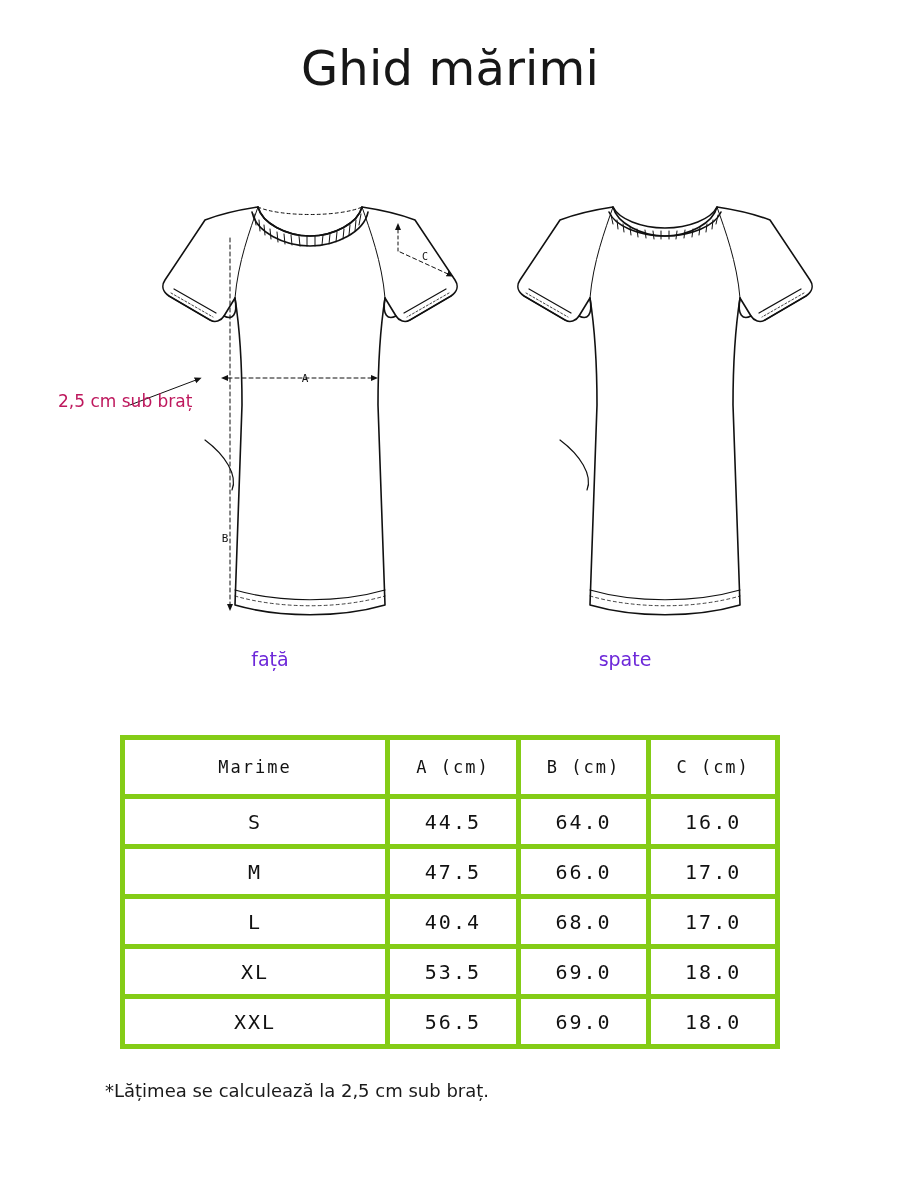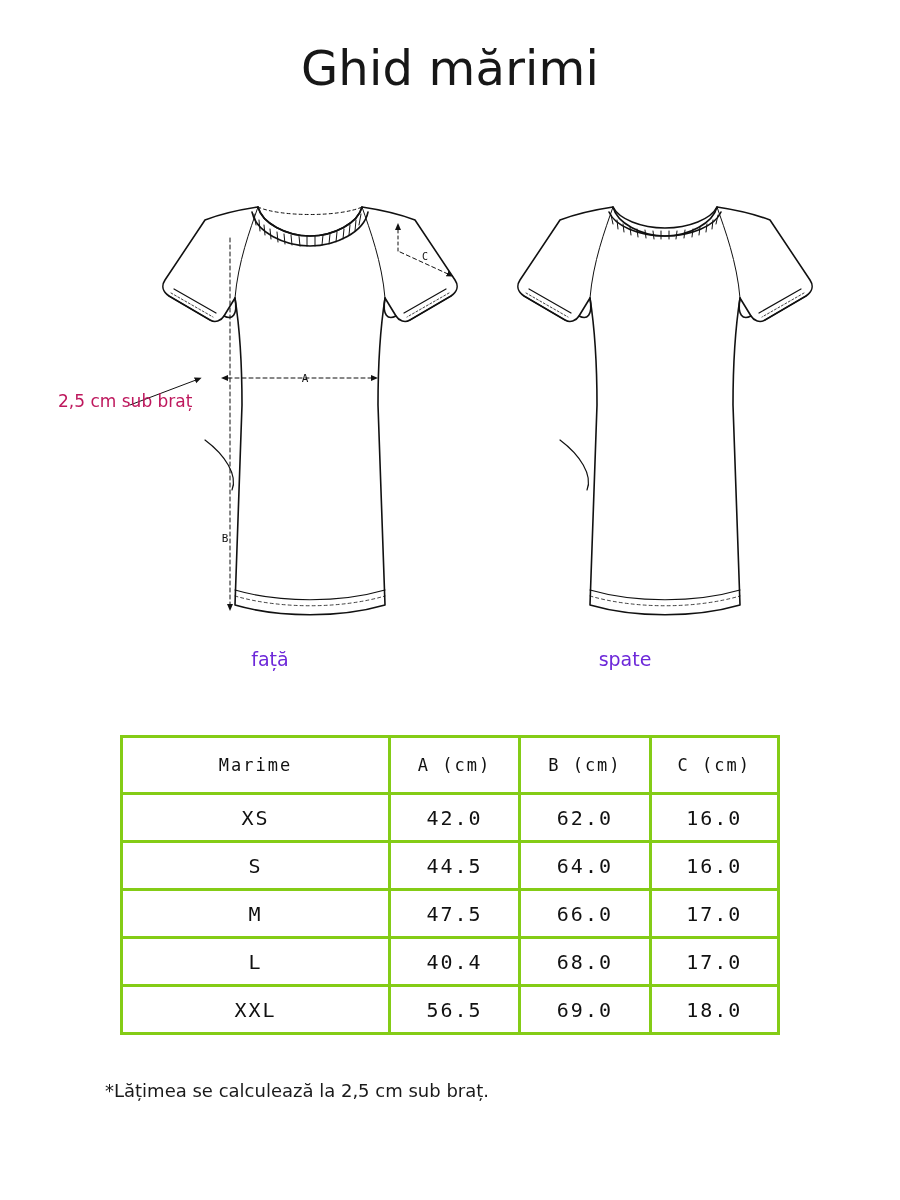--- a/index.html
+++ b/index.html
@@ -69,21 +69,21 @@
   .size-table {
     position: absolute;
     top: 735px;
     left: 120px;
     width: 660px;
     border-collapse: collapse;
     font-family: "DejaVu Sans Mono", monospace;
   }
   .size-table th,
   .size-table td {
-    border: 3px solid #84cc16;
+    border: 5px solid #84cc16;
     text-align: center;
     color: #111111;
   }
   .size-table th {
     font-size: 17px;
     font-weight: 400;
     letter-spacing: 2px;
     height: 54px;
     padding: 0;
   }
@@ -249,44 +249,44 @@
   <thead>
     <tr>
       <th class="col-size">Marime</th>
       <th class="col-a">A (cm)</th>
       <th class="col-b">B (cm)</th>
       <th class="col-c">C (cm)</th>
     </tr>
   </thead>
   <tbody>
     <tr>
-      <td>XS</td>
-      <td>42.0</td>
-      <td>62.0</td>
-      <td>16.0</td>
-    </tr>
-    <tr>
       <td>S</td>
       <td>44.5</td>
       <td>64.0</td>
       <td>16.0</td>
     </tr>
     <tr>
       <td>M</td>
       <td>47.5</td>
       <td>66.0</td>
       <td>17.0</td>
     </tr>
     <tr>
       <td>L</td>
       <td>40.4</td>
       <td>68.0</td>
       <td>17.0</td>
     </tr>
     <tr>
+      <td>XL</td>
+      <td>53.5</td>
+      <td>69.0</td>
+      <td>18.0</td>
+    </tr>
+    <tr>
       <td>XXL</td>
       <td>56.5</td>
       <td>69.0</td>
       <td>18.0</td>
     </tr>
   </tbody>
 </table>
 
 <div class="footnote">*Lățimea se calculează la 2,5 cm sub braț.</div>
 

